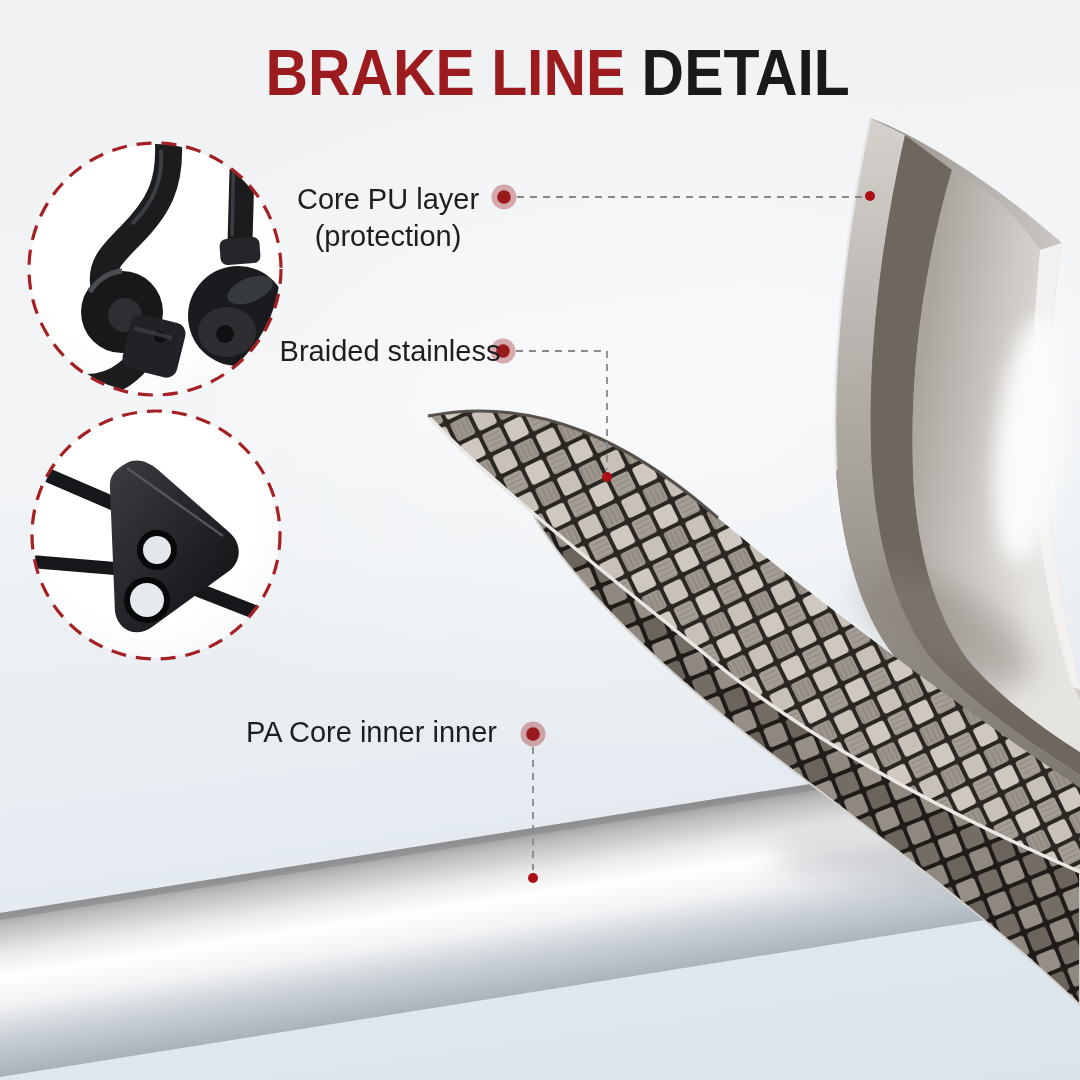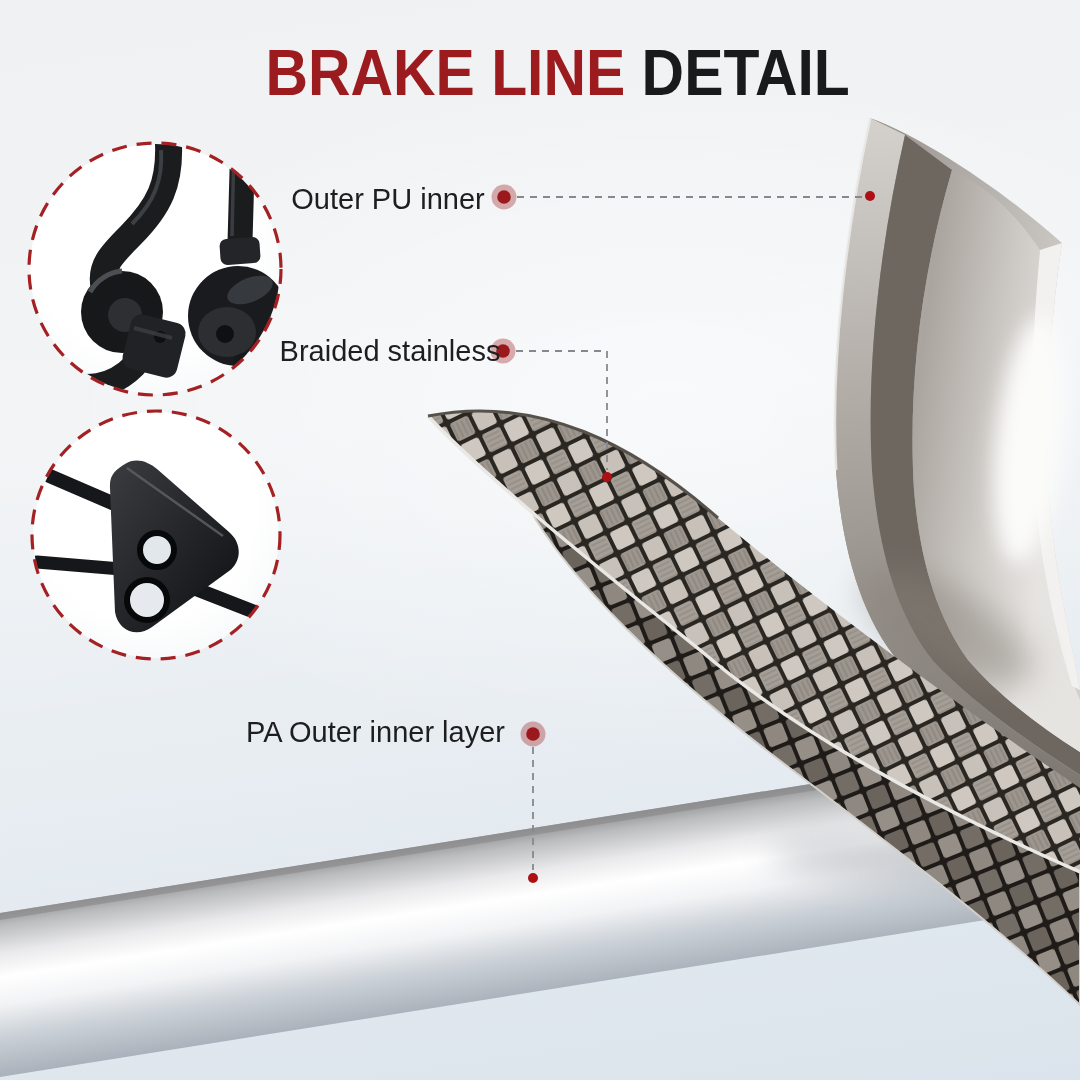--- a/index.html
+++ b/index.html
@@ -142,27 +142,28 @@
   </g>
 </svg>
 
 <div class="abs title">
   <span class="inner">
     <span class="t-red">BRAKE LINE</span><span> </span><span class="t-dark">DETAIL</span>
   </span>
 </div>
 
 <div class="callout co-outer">
-  <div>Outer PU inner</div>
+  <div>Core PU layer</div>
+  <div>(protection)</div>
 </div>
 <div class="callout co-braided">
   <div>Braided stainless</div>
 </div>
 <div class="callout co-core">
-  <div>PA Outer inner layer</div>
+  <div>PA Core inner inner</div>
 </div>
 
 <div class="inset inset1">
   <div class="content" style="width:250px;height:250px;">
     <svg width="250" height="250" viewBox="0 0 250 250">
       <g>
         <path d="M138 -8 C142 40,128 64,100 92 C82 110,70 122,74 142" stroke="#1b1c1e" stroke-width="27" fill="none" stroke-linecap="round"></path>
         <path d="M131 6 C133 36,124 58,102 80" stroke="#45484c" stroke-width="4" fill="none" opacity=".8"></path>
         <circle cx="92" cy="168" r="41" fill="#17181a"></circle>
         <circle cx="95" cy="171" r="17" fill="#2d2f33"></circle>

